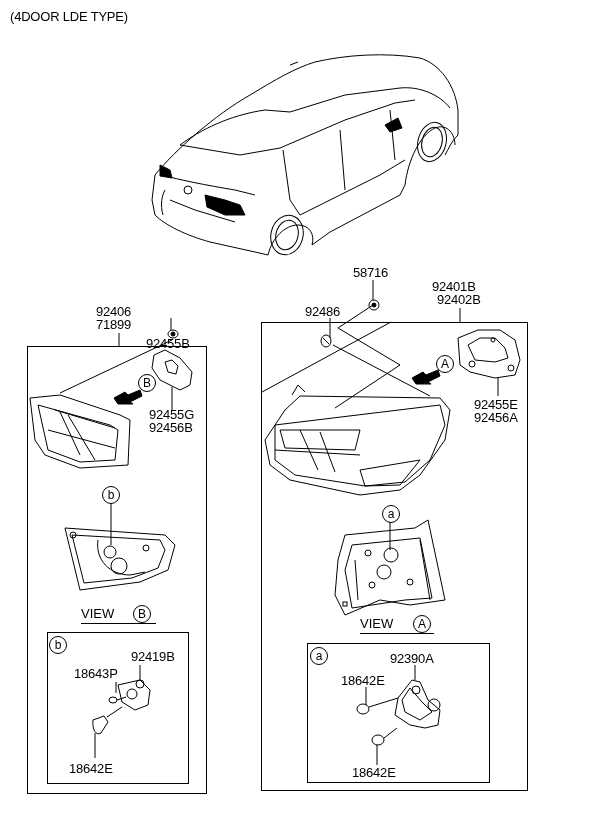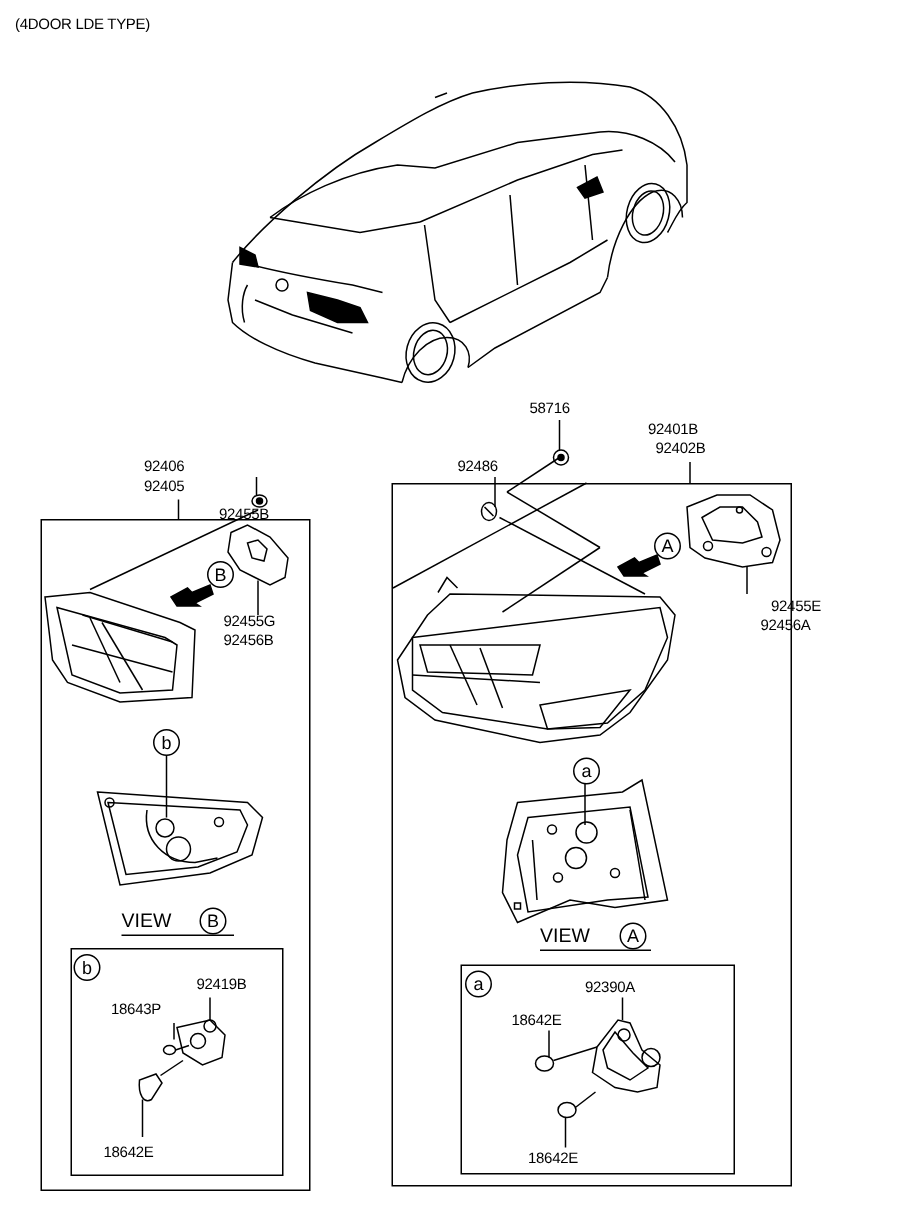--- a/index.html
+++ b/index.html
@@ -1,18 +1,18 @@
 <!DOCTYPE html>
 <html><head>
 <meta charset="utf-8">
 <style>
   html, body { margin:0; padding:0; background:#ffffff; }
   body { width:600px; height:820px; position:relative; overflow:hidden;
          font-family:"Liberation Sans", sans-serif; color:#000; }
-  .lbl { position:absolute; font-size:10px; line-height:13px; white-space:nowrap; letter-spacing:-0.2px; }
+  .lbl { position:absolute; font-size:13px; line-height:13px; white-space:nowrap; letter-spacing:-0.2px; }
   .circ { position:absolute; width:16px; height:16px; border:1px solid #000; border-radius:50%;
           font-size:12px; line-height:16px; text-align:center; background:#fff; }
   .view { position:absolute; font-size:13px; line-height:14px; white-space:nowrap; }
   .box { position:absolute; border:1px solid #000; }
   svg.art { position:absolute; left:0; top:0; }
 </style>
 </head>
 <body>
 
 <div class="lbl" style="left:10px;top:10px;">(4DOOR LDE TYPE)</div>
@@ -167,43 +167,43 @@
     <line x1="377" y1="745" x2="377" y2="765"></line>
   </g>
 </svg>
 
 <div class="box" style="left:27px;top:346px;width:178px;height:446px;"></div>
 <div class="box" style="left:47px;top:632px;width:140px;height:150px;"></div>
 <div class="box" style="left:261px;top:322px;width:265px;height:467px;"></div>
 <div class="box" style="left:307px;top:643px;width:181px;height:138px;"></div>
 
 <div class="lbl" style="left:96px;top:305px;text-align:right;">92406</div>
-<div class="lbl" style="left:96px;top:318px;">92405</div>
+<div class="lbl" style="left:96px;top:318px;">71899</div>
 <div class="lbl" style="left:146px;top:297px;margin-top:40px;">92455B</div>
 <div class="lbl" style="left:149px;top:408px;">92455G</div>
 <div class="lbl" style="left:149px;top:421px;">92456B</div>
 <div class="circ" style="left:138px;top:374px;">B</div>
 <div class="circ" style="left:102px;top:486px;">b</div>
 
 <div style="position:absolute;left:81px;top:606px;width:75px;border-bottom:1px solid #000;height:17px;">
   <span class="view" style="left:0;top:1px;">VIEW</span>
   <span class="circ" style="left:52px;top:-1px;">B</span>
 </div>
 
 <div class="circ" style="left:49px;top:636px;">b</div>
 <div class="lbl" style="left:131px;top:650px;">92419B</div>
 <div class="lbl" style="left:74px;top:667px;">18643P</div>
 <div class="lbl" style="left:69px;top:762px;">18642E</div>
 
 <div class="lbl" style="left:353px;top:266px;">58716</div>
 <div class="lbl" style="left:305px;top:305px;">92486</div>
 <div class="lbl" style="left:421px;top:280px;margin-left:11px;">92401B</div>
 <div class="lbl" style="left:437px;top:293px;">92402B</div>
-<div class="lbl" style="left:474px;top:398px;margin-left:40px;">92455E</div>
-<div class="lbl" style="left:474px;top:411px;margin-left:33px;">92456A</div>
+<div class="lbl" style="left:474px;top:398px;">92455E</div>
+<div class="lbl" style="left:474px;top:411px;">92456A</div>
 <div class="circ" style="left:436px;top:355px;">A</div>
 <div class="circ" style="left:382px;top:505px;">a</div>
 
 <div style="position:absolute;left:360px;top:616px;width:74px;border-bottom:1px solid #000;height:17px;">
   <span class="view" style="left:0;top:1px;">VIEW</span>
   <span class="circ" style="left:53px;top:-1px;">A</span>
 </div>
 
 <div class="circ" style="left:310px;top:647px;">a</div>
 <div class="lbl" style="left:390px;top:652px;">92390A</div>

